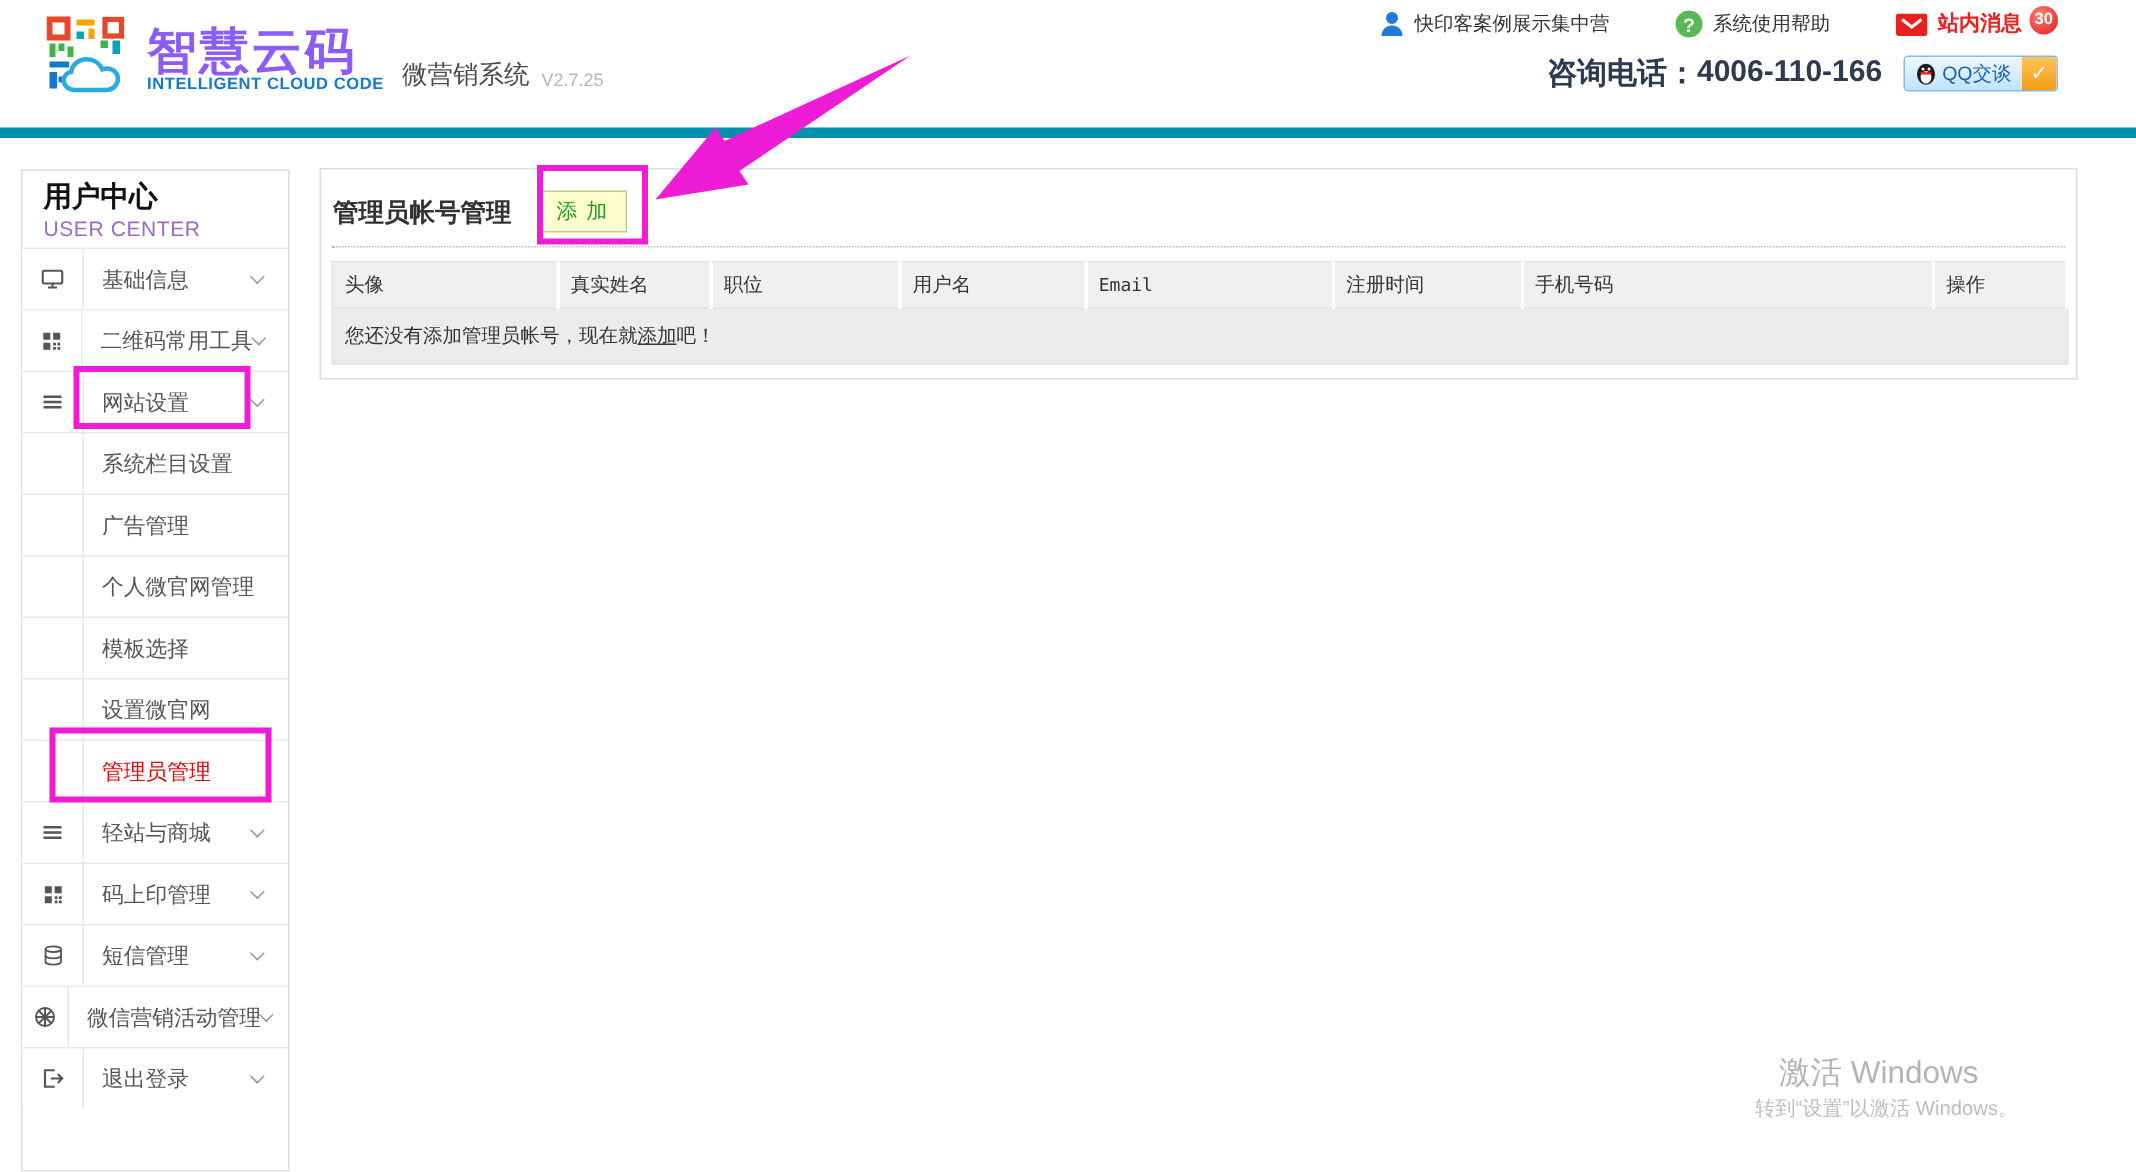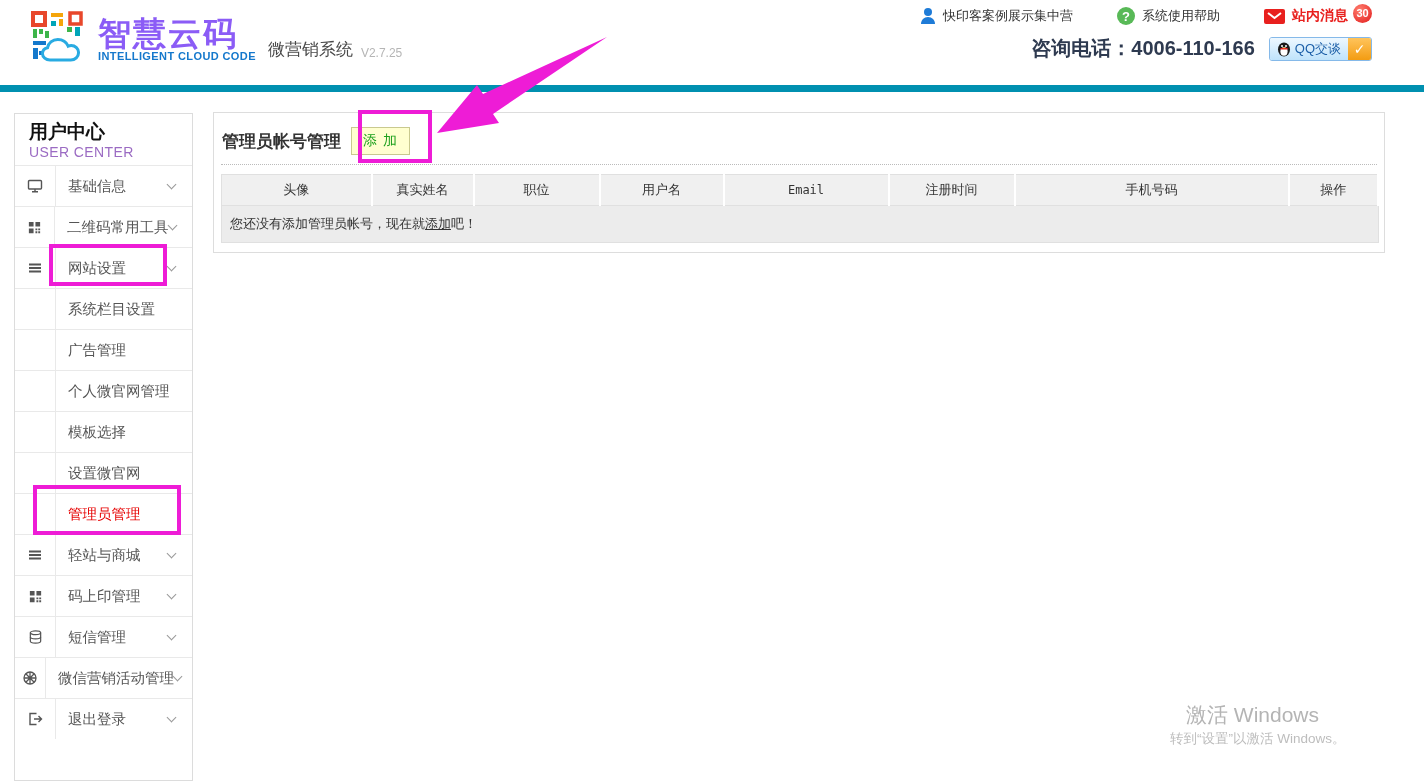--- a/index.html
+++ b/index.html
@@ -50,26 +50,26 @@
   .s-label { flex:1; display:flex; align-items:center; padding-left:12px; font-size:14.5px; color:#555; white-space:nowrap; }
   .chev { width:24px; display:flex; align-items:center; }
   .chev i { display:block; width:7px; height:7px; border-right:1.5px solid #999; border-bottom:1.5px solid #999;
             transform:rotate(45deg); margin-top:-4px; }
   .s-label.red { color:#e60000; }
 
   
   .panel { position:absolute; left:213px; top:112px; width:1172px; height:141px; background:#fff; border:1px solid #ddd; }
   .panel-head { display:flex; align-items:center; padding:12px 7px 0 8px; height:44px; }
   .panel-title { font-size:17px; font-weight:bold; color:#333; }
-  .add-btn { margin-left:10px; background:#ffffd0; border:1px solid #c9c98f; color:#1fa11f;
+  .add-btn { margin-left:18px; background:#ffffd0; border:1px solid #c9c98f; color:#1fa11f;
              font-size:14px; padding:4px 11px; cursor:pointer; letter-spacing:1px; }
   .dotted { border-bottom:1px dotted #bbb; margin:7px 7px 0 7px; }
   table.admin { width:1158px; margin:9px 7px 0 7px; border-collapse:collapse; font-size:13px; color:#333;
                 border:1px solid #e0e0e0; table-layout:fixed; }
-  table.admin th { background:#f0f0f0; font-weight:normal; text-align:center; padding:6px 8px; height:28px;
+  table.admin th { background:#f0f0f0; font-weight:normal; text-align:left; padding:6px 8px; height:28px;
                    border-right:2px solid #fff; border-bottom:1px solid #e0e0e0; overflow:hidden; white-space:nowrap; }
   table.admin th.mono { font-family:"DejaVu Sans Mono","Liberation Mono",monospace; font-size:12px; }
   table.admin td { background:#ececec; padding:9px 8px; height:34px; }
   .empty-link { text-decoration:underline; color:#333; cursor:pointer; }
 
   
   .ann { position:absolute; border:4px solid #ee1cd6; background:transparent; z-index:50; pointer-events:none; }
   #ann-nav   { left:49px;  top:244px; width:118px; height:42px; }
   #ann-admin { left:33px;  top:485px; width:148px; height:50px; }
   #ann-add   { left:358px; top:110px; width:74px;  height:53px; }

